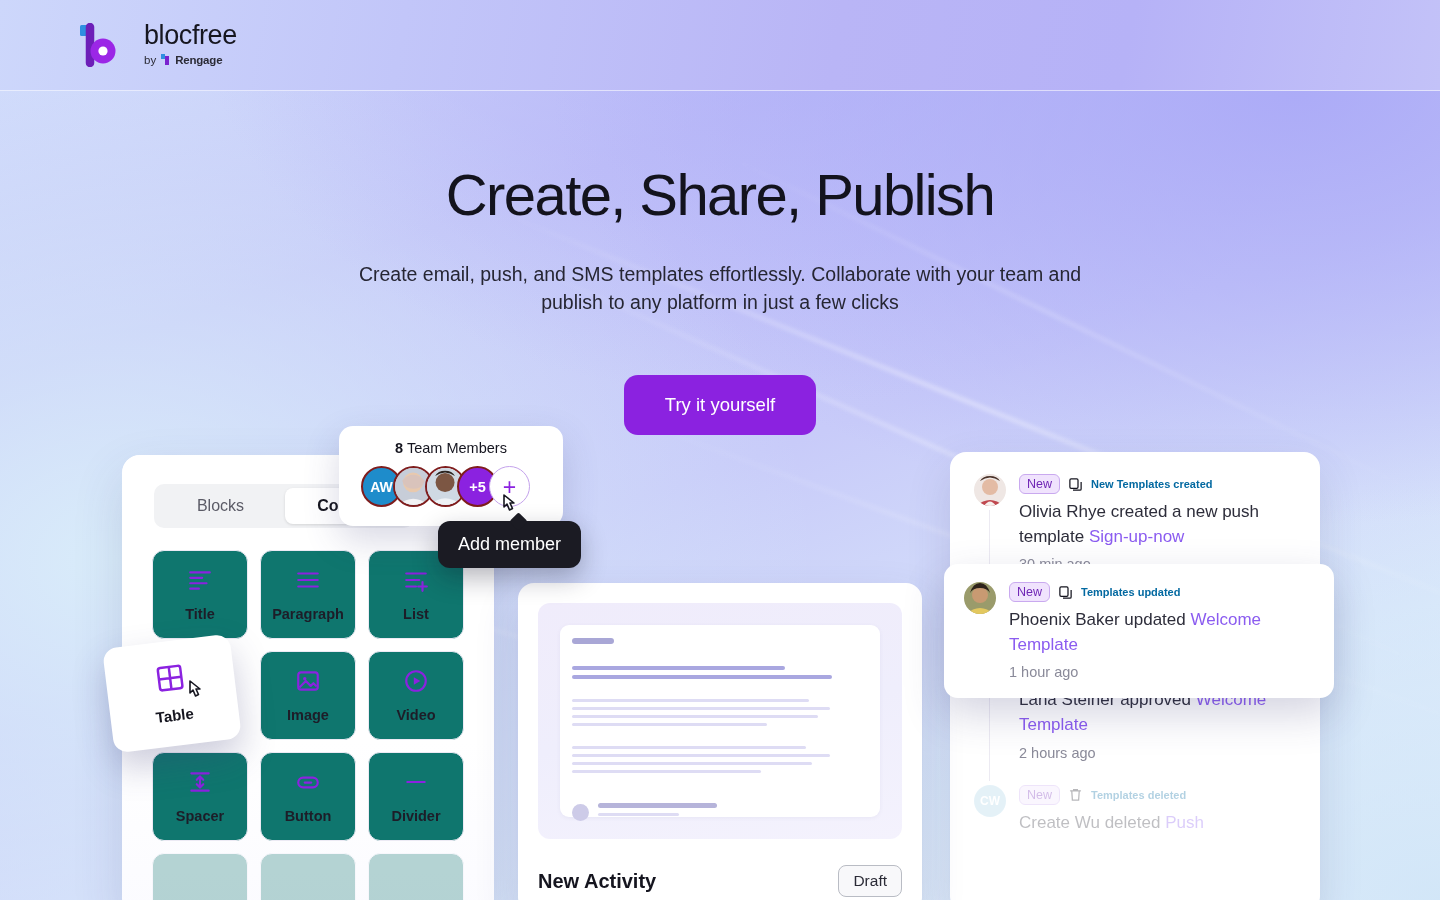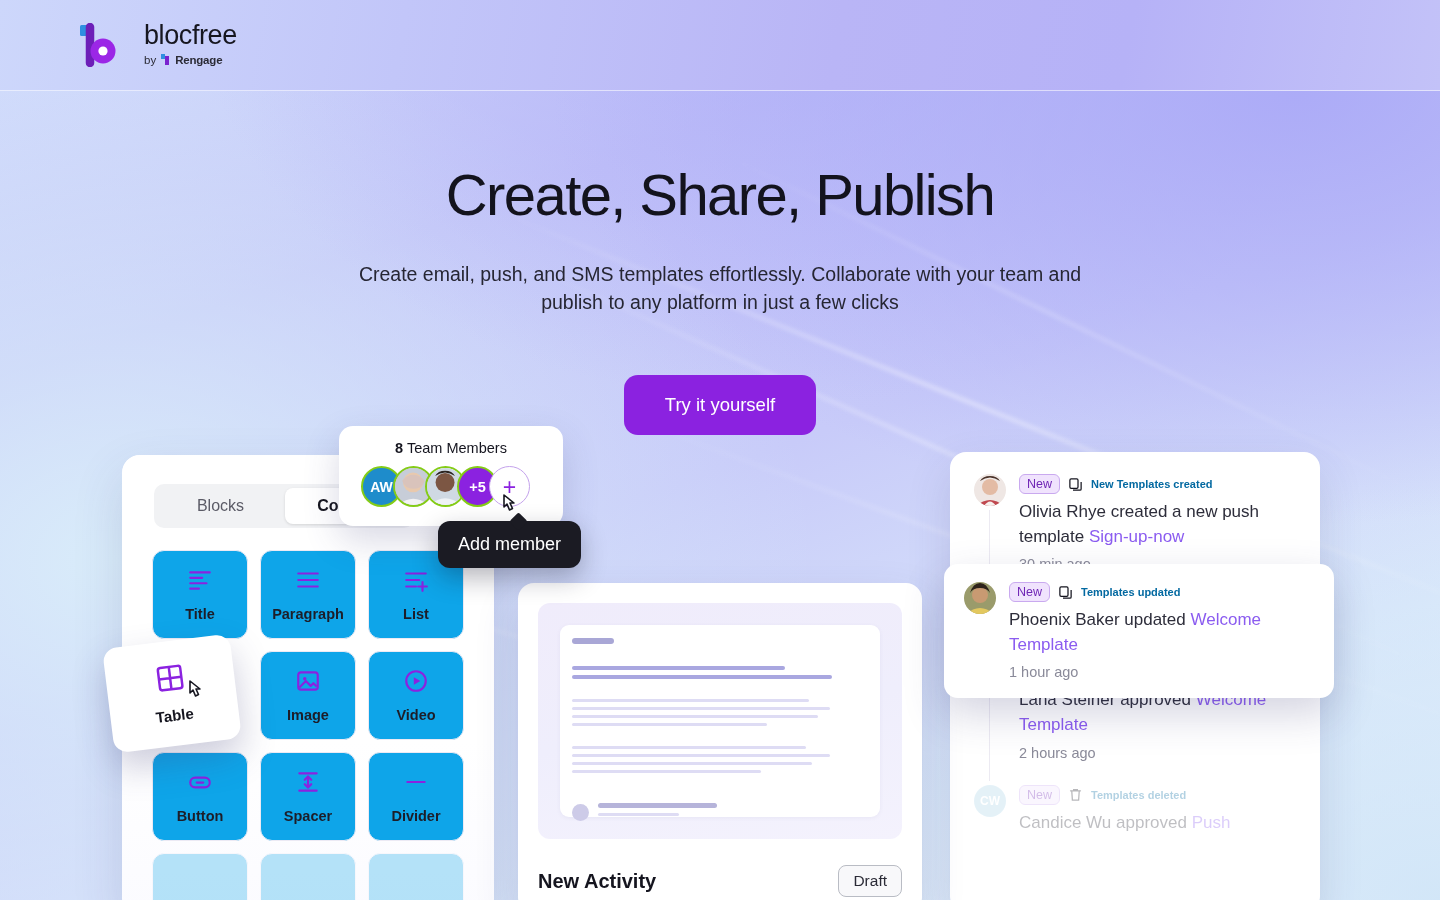--- a/index.html
+++ b/index.html
@@ -106,21 +106,21 @@
     background: #f1f2f4; border-radius: 10px; padding: 4px;
     display: flex; gap: 2px; width: 260px;
   }
   .tab { flex: 1; text-align: center; font-size: 16px; padding: 9px 6px; border-radius: 8px; color: #5b5b66; cursor: pointer; }
   .tab.active { background: #fff; color: #14141d; font-weight: 700; box-shadow: 0 1px 3px rgba(0,0,0,.12); }
   .block-grid {
     position: absolute; left: 30px; top: 95px; width: 312px;
     display: grid; grid-template-columns: repeat(3, 1fr); gap: 12px;
   }
   .block-cell {
-    background: #0ea5e9; border: 1px solid #eceaf4; border-radius: 12px;
+    background: #0f766e; border: 1px solid #eceaf4; border-radius: 12px;
     height: 89px; display: flex; flex-direction: column; align-items: center; justify-content: center; gap: 13px;
     cursor: pointer;
   }
   .block-cell span { font-size: 14.5px; color: #1d1d28; font-weight: 700; }
   .block-cell.dim { opacity: .30; }
   .block-cell.dim span { opacity: 0; }
   .icn { width: 26px; height: 26px; display: block; }
 
   
   .drag-card {
@@ -138,21 +138,21 @@
     position: absolute; left: 307px; top: 426px; width: 224px; height: 100px;
     background: #fff; border-radius: 14px; z-index: 26;
     box-shadow: 0 14px 36px rgba(60,60,120,.20);
     margin-left: 32px;
   }
   .team-title { text-align: center; padding-top: 14px; font-size: 14.5px; color: #15151f; }
   .team-title b { font-weight: 700; }
   .avatars { display: flex; align-items: center; padding-left: 22px; margin-top: 10px; }
   .avt {
     width: 41px; height: 41px; border-radius: 50%; margin-right: -9px;
-    border: 2px solid #84cc16; display: flex; align-items: center; justify-content: center;
+    border: 2px solid #7f1d1d; display: flex; align-items: center; justify-content: center;
     font-size: 14px; color: #fff; font-weight: 600; overflow: hidden; position: relative;
   }
   .avt-aw { background: #1e8ccb; }
   .avt-plus5 { background: #8b22e0; font-size: 14.5px; }
   .avt-add {
     background: #fff; border: 1.6px solid #c4a2ec; color: #8b22e0;
     font-size: 23px; font-weight: 300; margin-right: 0; cursor: pointer; line-height: 0;
   }
   .tooltip {
     position: absolute; left: 438px; top: 521px; z-index: 32;
@@ -336,34 +336,34 @@
             <circle cx="12" cy="12" r="9"></circle>
             <path d="M10 8.5l6 3.5-6 3.5z" fill="#8b22e0" stroke="none"></path>
           </svg>
         </span>
         <span>Video</span>
       </div>
 
       <div class="block-cell">
         <span class="icn">
           <svg class="icn" viewBox="0 0 24 24" fill="none" stroke="#8b22e0" stroke-width="2" stroke-linecap="round">
+            <path d="M4 4h16M4 20h16M12 7v10M9 10l3-3 3 3M9 14l3 3 3-3"></path>
+          </svg>
+        </span>
+        <span>Spacer</span>
+      </div>
+
+      <div class="block-cell">
+        <span class="icn">
+          <svg class="icn" viewBox="0 0 24 24" fill="none" stroke="#8b22e0" stroke-width="2" stroke-linecap="round">
             <rect x="3" y="8" width="18" height="9" rx="4.5"></rect>
             <path d="M9 12.5h6"></path>
           </svg>
         </span>
         <span>Button</span>
-      </div>
-
-      <div class="block-cell">
-        <span class="icn">
-          <svg class="icn" viewBox="0 0 24 24" fill="none" stroke="#8b22e0" stroke-width="2" stroke-linecap="round">
-            <path d="M4 4h16M4 20h16M12 7v10M9 10l3-3 3 3M9 14l3 3 3-3"></path>
-          </svg>
-        </span>
-        <span>Spacer</span>
       </div>
 
       <div class="block-cell">
         <span class="icn">
           <svg class="icn" viewBox="0 0 24 24" fill="none" stroke="#8b22e0" stroke-width="2" stroke-linecap="round">
             <path d="M4 12h16"></path>
           </svg>
         </span>
         <span>Divider</span>
       </div>
@@ -555,21 +555,21 @@
         <div class="act-head">
           <span class="new-badge">New</span>
           <span>
             <svg class="mini-icon" viewBox="0 0 24 24" fill="none" stroke="#15151f" stroke-width="2" stroke-linecap="round">
               <path d="M4 6h16M9 6V4h6v2M6 6l1 15h10l1-15"></path>
             </svg>
           </span>
           <span class="act-type">Templates deleted</span>
         </div>
         <div class="act-text">
-          <span>Candice Wu approved </span><span class="lnk">Push</span>
+          <span>Create Wu deleted </span><span class="lnk">Push</span>
         </div>
       </div>
     </div>
 
   </div>
 
   <div class="float-act">
     <div class="act-item" style="margin-bottom:0">
       <div class="act-avatar">
         <svg width="32" height="32" viewBox="0 0 32 32">

